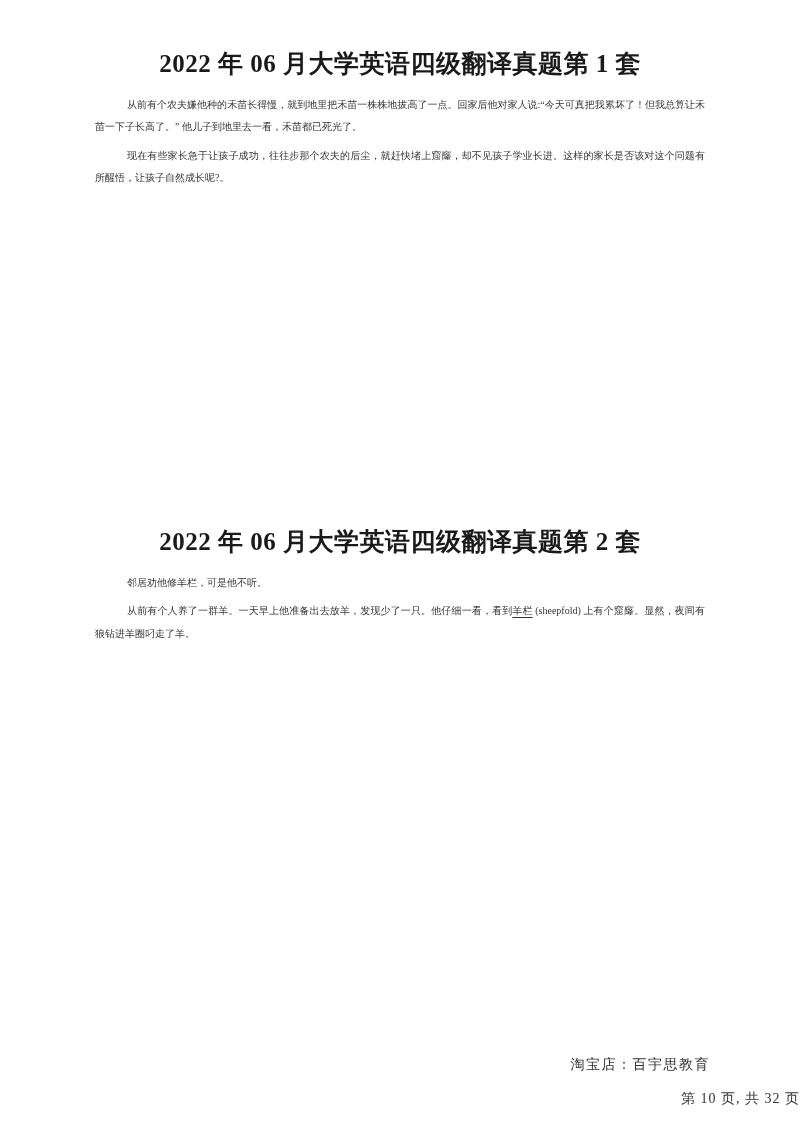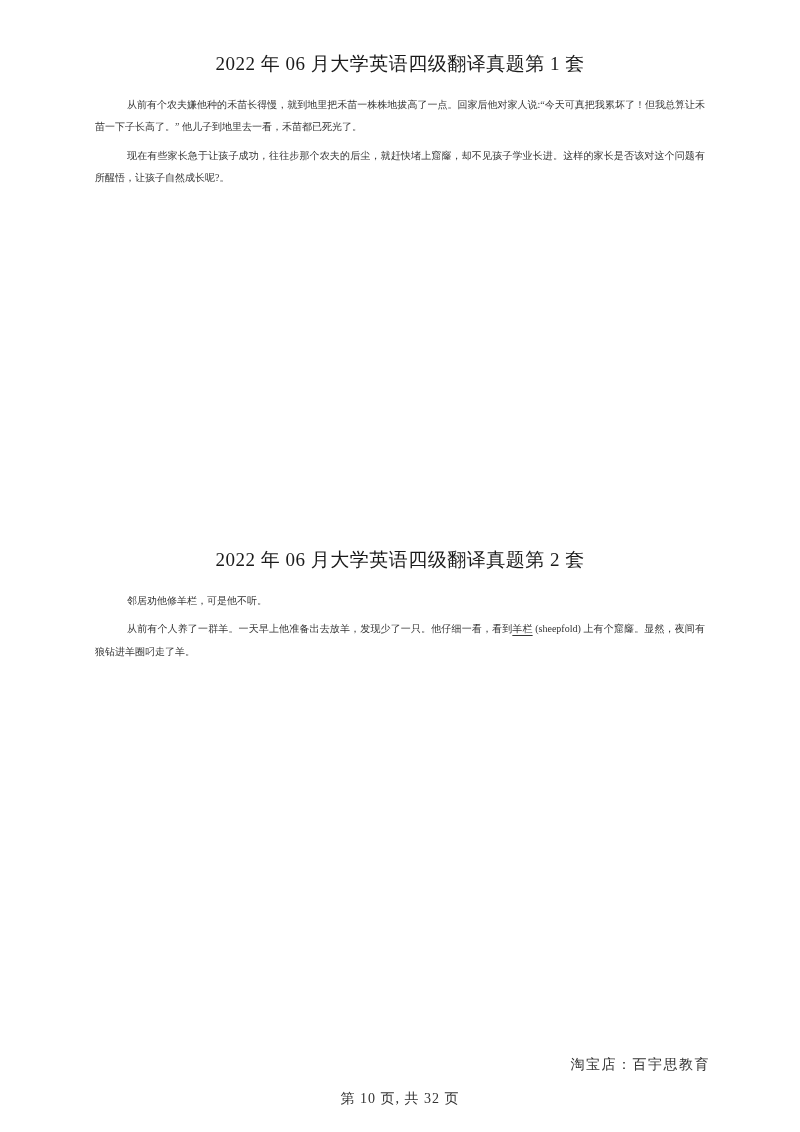--- a/index.html
+++ b/index.html
@@ -15,26 +15,26 @@
     font-family: "Liberation Serif", "DejaVu Serif", serif;
     color: #2b2b2b;
     overflow: hidden;
   }
   .doc-section {
     position: absolute;
     left: 95px;
     width: 610px;
   }
   .doc-section.first  { top: 50px; }
-  .doc-section.second { top: 528px; margin-top: 18px; }
+  .doc-section.second { top: 528px; }
   .doc-title {
     margin: 0 0 16px 0;
-    font-size: 19px;
+    font-size: 25px;
     line-height: 28px;
-    font-weight: normal;
+    font-weight: bold;
     text-align: center;
     color: #1a1a1a;
     letter-spacing: 0.5px;
   }
   .doc-para {
     margin: 6px 0;
     font-size: 10px;
     line-height: 22.4px;
     text-align: justify;
     text-indent: 32px;
@@ -42,21 +42,21 @@
   }
   .underlined-term {
     text-decoration: underline;
     text-underline-offset: 3px;
   }
   .footer-page {
     position: absolute;
     left: 0;
     right: 0;
     top: 1090px;
-    text-align: center;
+    text-align: right;
     font-size: 14px;
     color: #333333;
     letter-spacing: 1px;
   }
   .footer-shop {
     position: absolute;
     right: 90px;
     top: 1056px;
     font-size: 14px;
     color: #333333;

